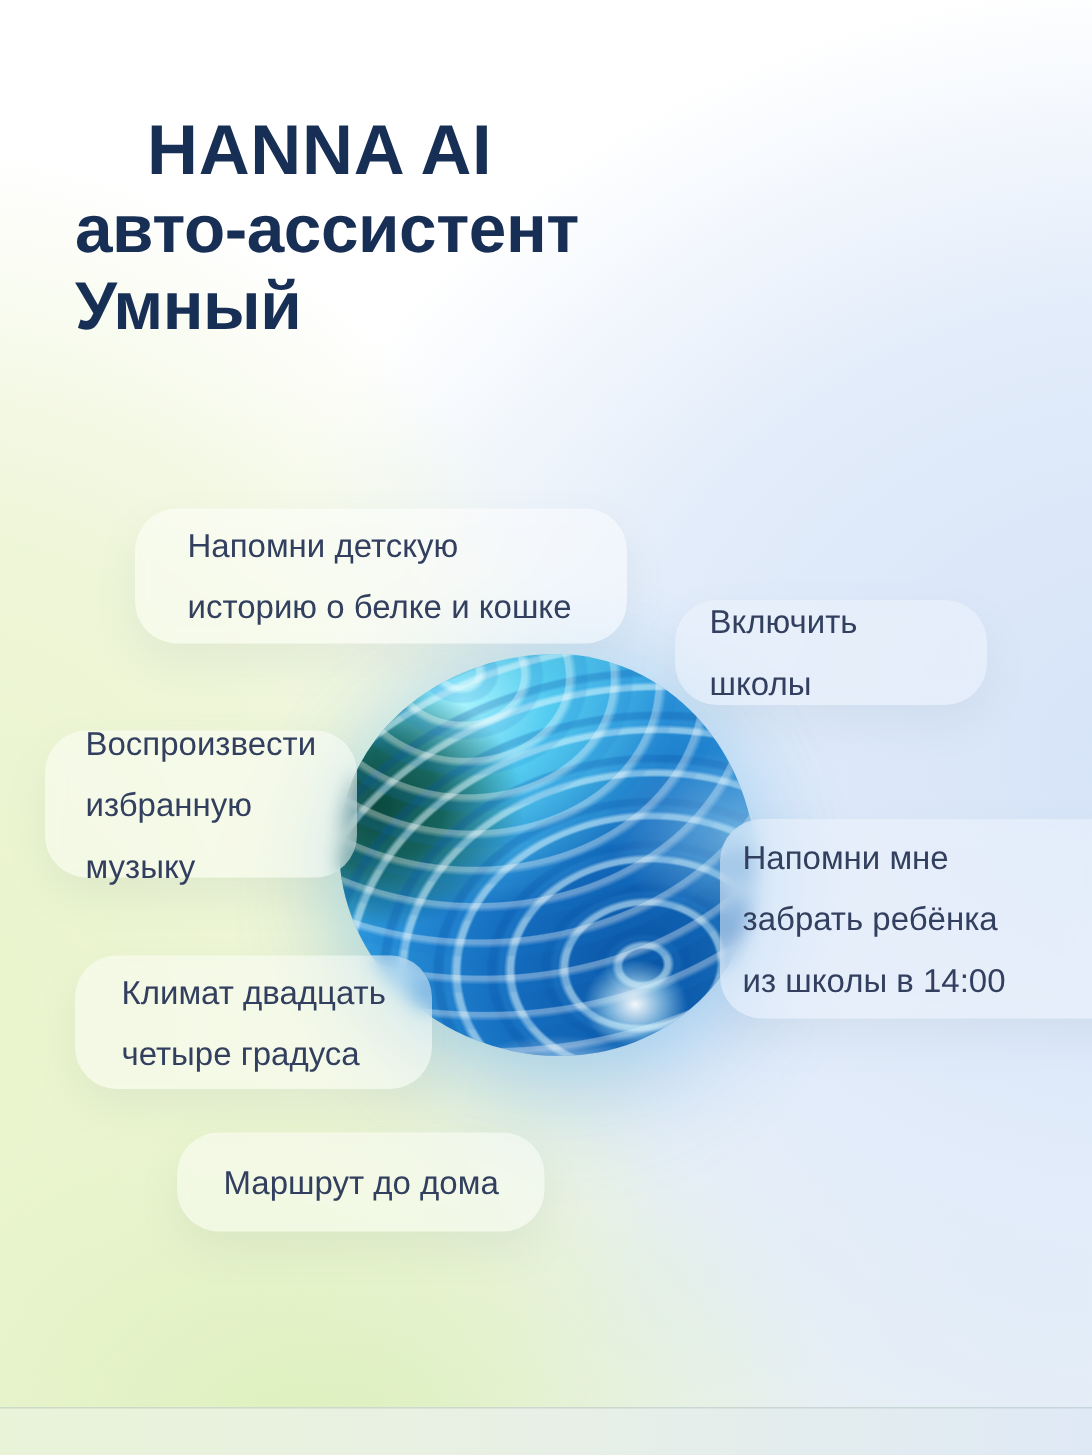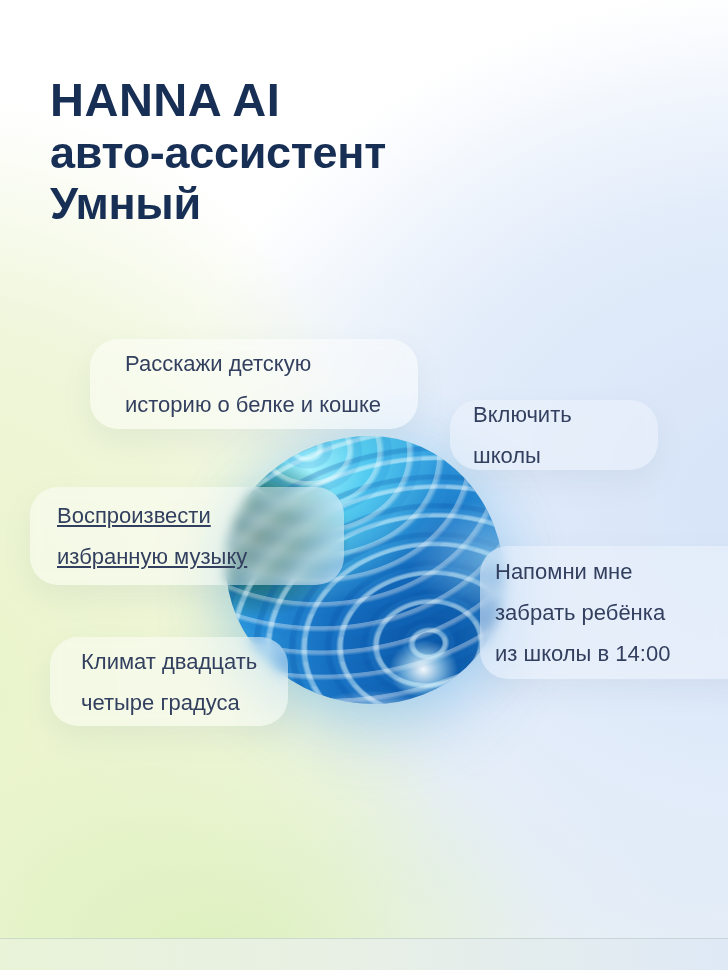--- a/index.html
+++ b/index.html
@@ -13,21 +13,21 @@
     background:
       radial-gradient(560px 430px at 30% 100%, rgba(217,239,183,.85) 0%, rgba(217,239,183,0) 62%),
       radial-gradient(720px 860px at -8% 72%, #e9f4c9 0%, #eff6d9 42%, rgba(239,246,217,0) 70%),
       radial-gradient(880px 720px at 108% 52%, #d5e3f8 0%, #e2ecfa 42%, rgba(226,236,250,0) 72%),
       radial-gradient(600px 500px at 96% 88%, rgba(222,233,248,.8) 0%, rgba(222,233,248,0) 65%),
       linear-gradient(180deg,#ffffff 0%,#ffffff 26%,#f6f9ee 58%,#eef4eb 86%,#f1f5f1 100%);
   }
 
   
   .title{position:absolute;left:50px;top:72px;color:#182f55;font-weight:700;}
-  .brand{font-size:47px;line-height:55px;letter-spacing:.5px;}
+  .brand{font-size:47px;line-height:55px;letter-spacing:.5px;margin-left:48px;}
   .sub{font-size:45px;line-height:51px;letter-spacing:-.3px;}
 
   
   .orb{
     position:absolute;left:226px;top:436px;width:278px;height:268px;
     border-radius:52% 48% 47% 53% / 48% 54% 46% 52%;
     overflow:hidden;
     background:
       radial-gradient(circle at 30% 12%, #a7f4fd 0%, #55cdf1 18%, rgba(85,205,241,0) 46%),
       radial-gradient(circle at 74% 78%, #0a55a5 0%, #156dbf 34%, #2a93da 62%, #3fbdea 85%, #5bdcf5 100%);
@@ -69,21 +69,21 @@
     backdrop-filter:blur(6px);
     border-radius:28px;
     color:#323f5e;font-size:22px;line-height:41px;
     white-space:pre-line;
     box-shadow:0 12px 28px rgba(110,140,150,.10);
     padding:0 27px;
   }
   .bubble.blue{background:rgba(236,243,252,.55);}
   .b1{left:90px;top:339px;width:328px;height:90px;padding-left:35px;}
   .b2{left:450px;top:400px;width:208px;height:70px;padding-left:23px;}
-  .b3{left:30px;top:487px;width:314px;height:98px;text-decoration:underline;}
+  .b3{left:30px;top:487px;width:208px;height:98px;}
   .b4{left:480px;top:546px;width:286px;height:133px;padding-left:15px;}
   .b5{left:50px;top:637px;width:238px;height:89px;padding-left:31px;}
   .b6{left:118px;top:755px;width:245px;height:66px;padding-left:31px;}
   .b7{left:418px;top:733px;width:256px;height:126px;}
 
   
   .strip{
     position:absolute;left:0;right:0;top:938px;height:32px;
     background:linear-gradient(90deg,#e9f3d8 0%,#e8f0e4 45%,#dfe9f6 100%);
     border-top:1px solid rgba(150,175,165,.35);
@@ -100,32 +100,33 @@
     <div class="sub">Умный</div>
   </header>
 
   <div class="orb">
     <div class="layer teal"></div>
     <div class="layer ripples-a"></div>
     <div class="layer ripples-b"></div>
     <div class="layer gloss"></div>
   </div>
 
-  <div class="bubble b1">Расскажи детскую
+  <div class="bubble b1">Напомни детскую
 историю о белке и кошке</div>
 
   <div class="bubble b2 blue">Включить школы</div>
 
   <div class="bubble b3">Воспроизвести
 избранную музыку</div>
 
   <div class="bubble b4 blue">Напомни мне
 забрать ребёнка
 из школы в 14:00</div>
 
   <div class="bubble b5">Климат двадцать
 четыре градуса</div>
 
+  <div class="bubble b6">Маршрут до дома</div>
 
 
   <div class="strip"></div>
 
 </div>
 
 </body></html>

